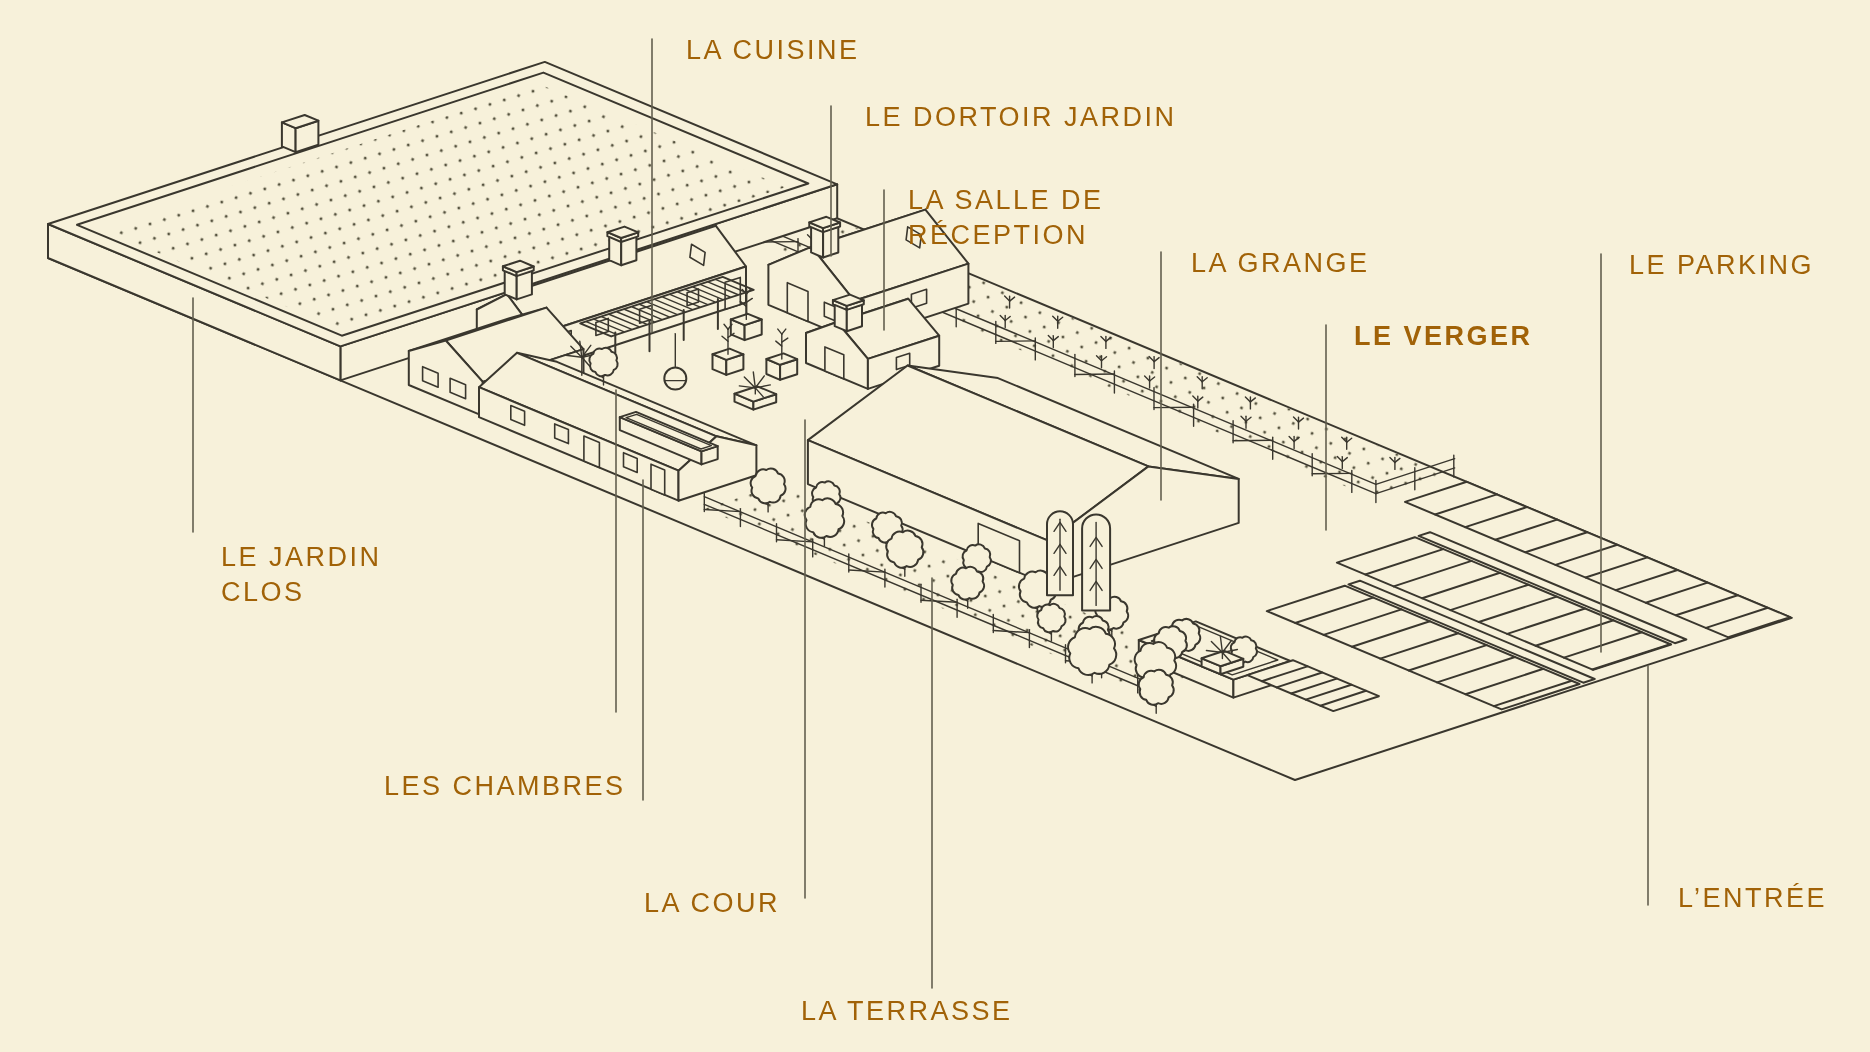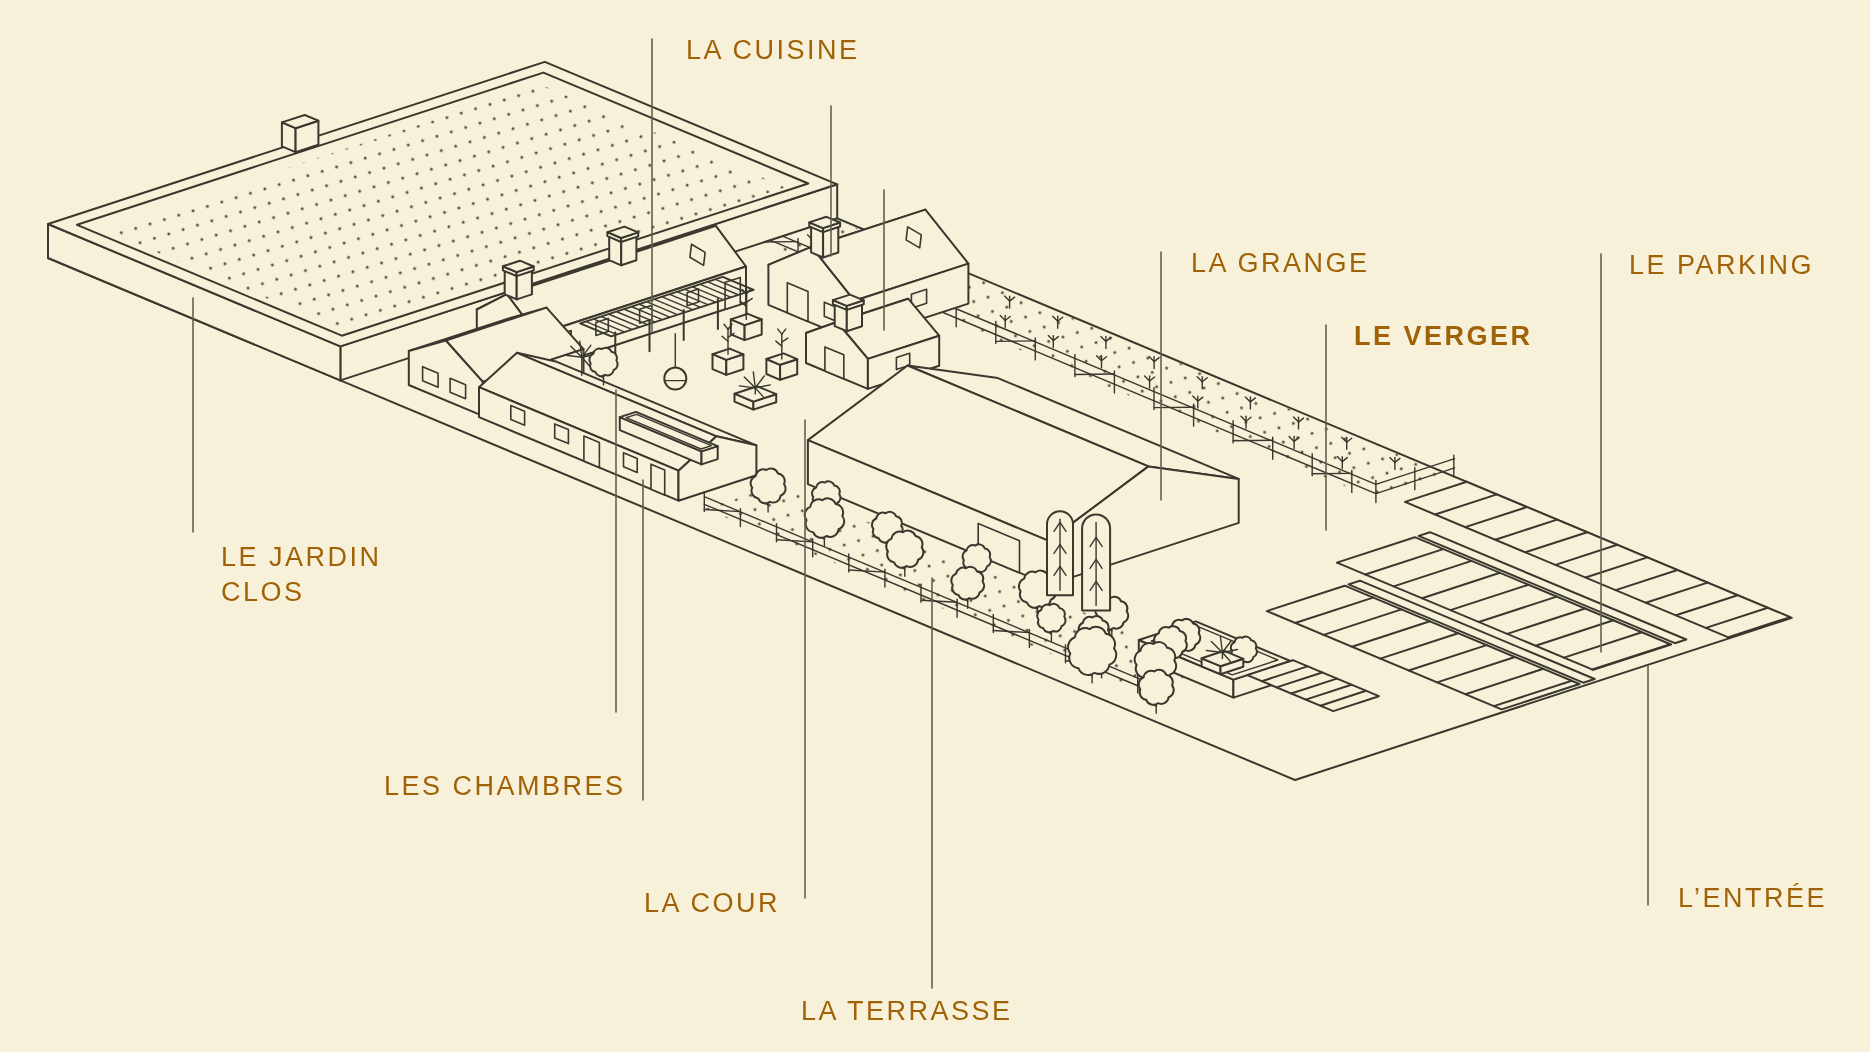--- a/index.html
+++ b/index.html
@@ -501,20 +501,28 @@
           <line x1="932" y1="578" x2="932" y2="988" class="ld"></line>
           <line x1="1648" y1="666" x2="1648" y2="905" class="ld"></line>
         </g>
       </g>
   </svg>
 
   <div class="lbl" id="lbl-la-cuisine">
     <span>LA CUISINE</span>
       <span></span>
   </div>
+  <div class="lbl" id="lbl-le-dortoir-jardin">
+    <span>LE DORTOIR JARDIN</span>
+      <span></span>
+  </div>
+  <div class="lbl" id="lbl-la-salle-de-reception">
+    <span>LA SALLE DE</span>
+      <span>RÉCEPTION</span>
+  </div>
   <div class="lbl" id="lbl-la-grange">
     <span>LA GRANGE</span>
       <span></span>
   </div>
   <div class="lbl" id="lbl-le-verger">
     <span>LE VERGER</span>
       <span></span>
   </div>
   <div class="lbl" id="lbl-le-parking">
     <span>LE PARKING</span>

